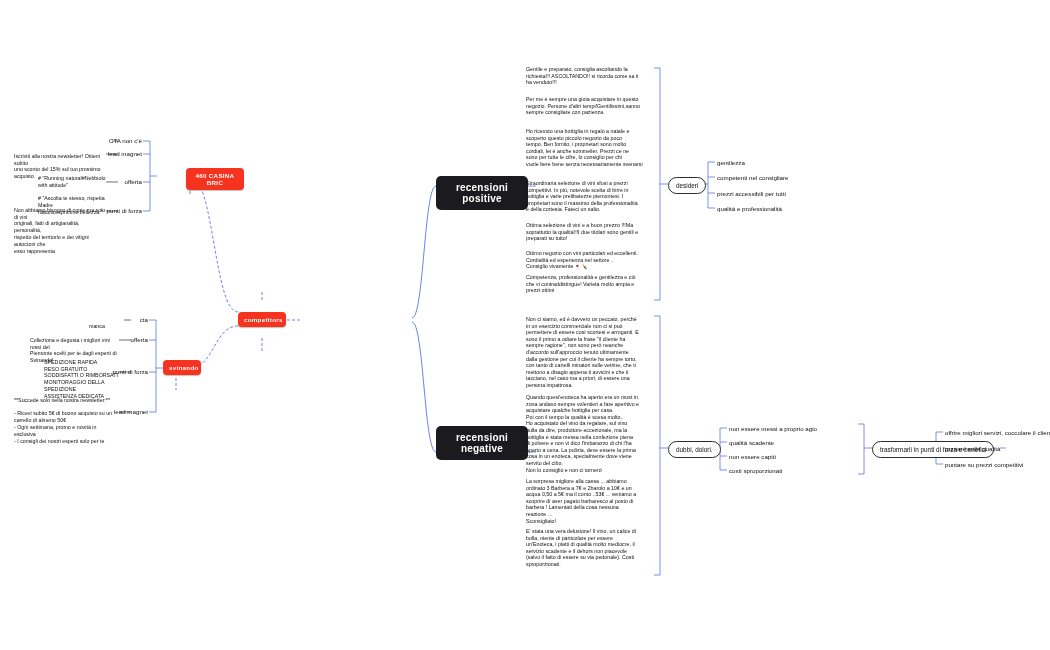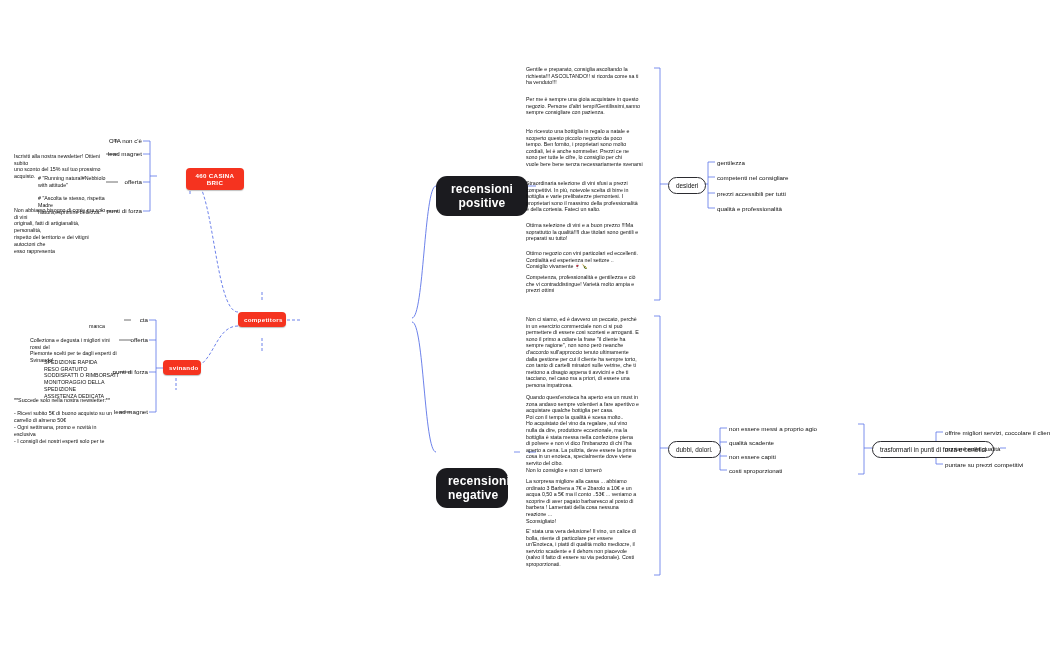--- a/index.html
+++ b/index.html
@@ -20,22 +20,22 @@
     text-align:center;padding:9px 10px;letter-spacing:.2px;
     box-shadow:0 1px 2px rgba(0,0,0,.25);
   }
   .red{
     background:#f5331f;color:#fff;border-radius:4px;
     font-size:6.2px;font-weight:bold;text-align:center;
     padding:4px 6px;letter-spacing:.3px;
     box-shadow:0 1px 1px rgba(0,0,0,.25);
   }
   .dark{
-    background:#1b1b1f;color:#fff;border-radius:11px;
-    font-size:12px;font-weight:bold;text-align:center;
+    background:#1b1b1f;color:#fff;border-radius:5px;
+    font-size:10px;font-weight:bold;text-align:center;
     padding:6px 12px;letter-spacing:.2px;
   }
   .pill{
     background:#fff;border:1px solid #2b2b30;border-radius:9px;
     font-size:6.4px;text-align:center;padding:4px 7px;color:#111;
     white-space:nowrap;
   }
   .leaf{
     font-size:6.2px;color:#111;white-space:nowrap;line-height:8px;
   }
@@ -261,21 +261,21 @@
 
   <div class="node pill" style="left:668px;top:177px;">
     <span>desideri</span>
   </div>
 
   <div class="node leaf" style="left:717px;top:159px;"><span>gentilezza</span></div>
   <div class="node leaf" style="left:717px;top:174px;"><span>competenti nel consigliare</span></div>
   <div class="node leaf" style="left:717px;top:190px;"><span>prezzi accessibili per tutti</span></div>
   <div class="node leaf" style="left:717px;top:205px;"><span>qualità e professionalità</span></div>
 
-  <div class="node dark" style="left:436px;top:468px;width:72px;">
+  <div class="node dark" style="left:436px;top:426px;width:92px;">
     <span>recensioni negative</span>
   </div>
 
   <div class="node para" style="left:526px;top:316px;"><span>Non ci siamo, ed è davvero un peccato, perchè
 in un esercizio commerciale non ci si può
 permettere di essere così scortesi e arroganti. E
 sono il primo a odiare la frase "il cliente ha
 sempre ragione", non sono però neanche
 d'accordo sull'approccio tenuto ultimamente
 dalla gestione per cui il cliente ha sempre torto,

